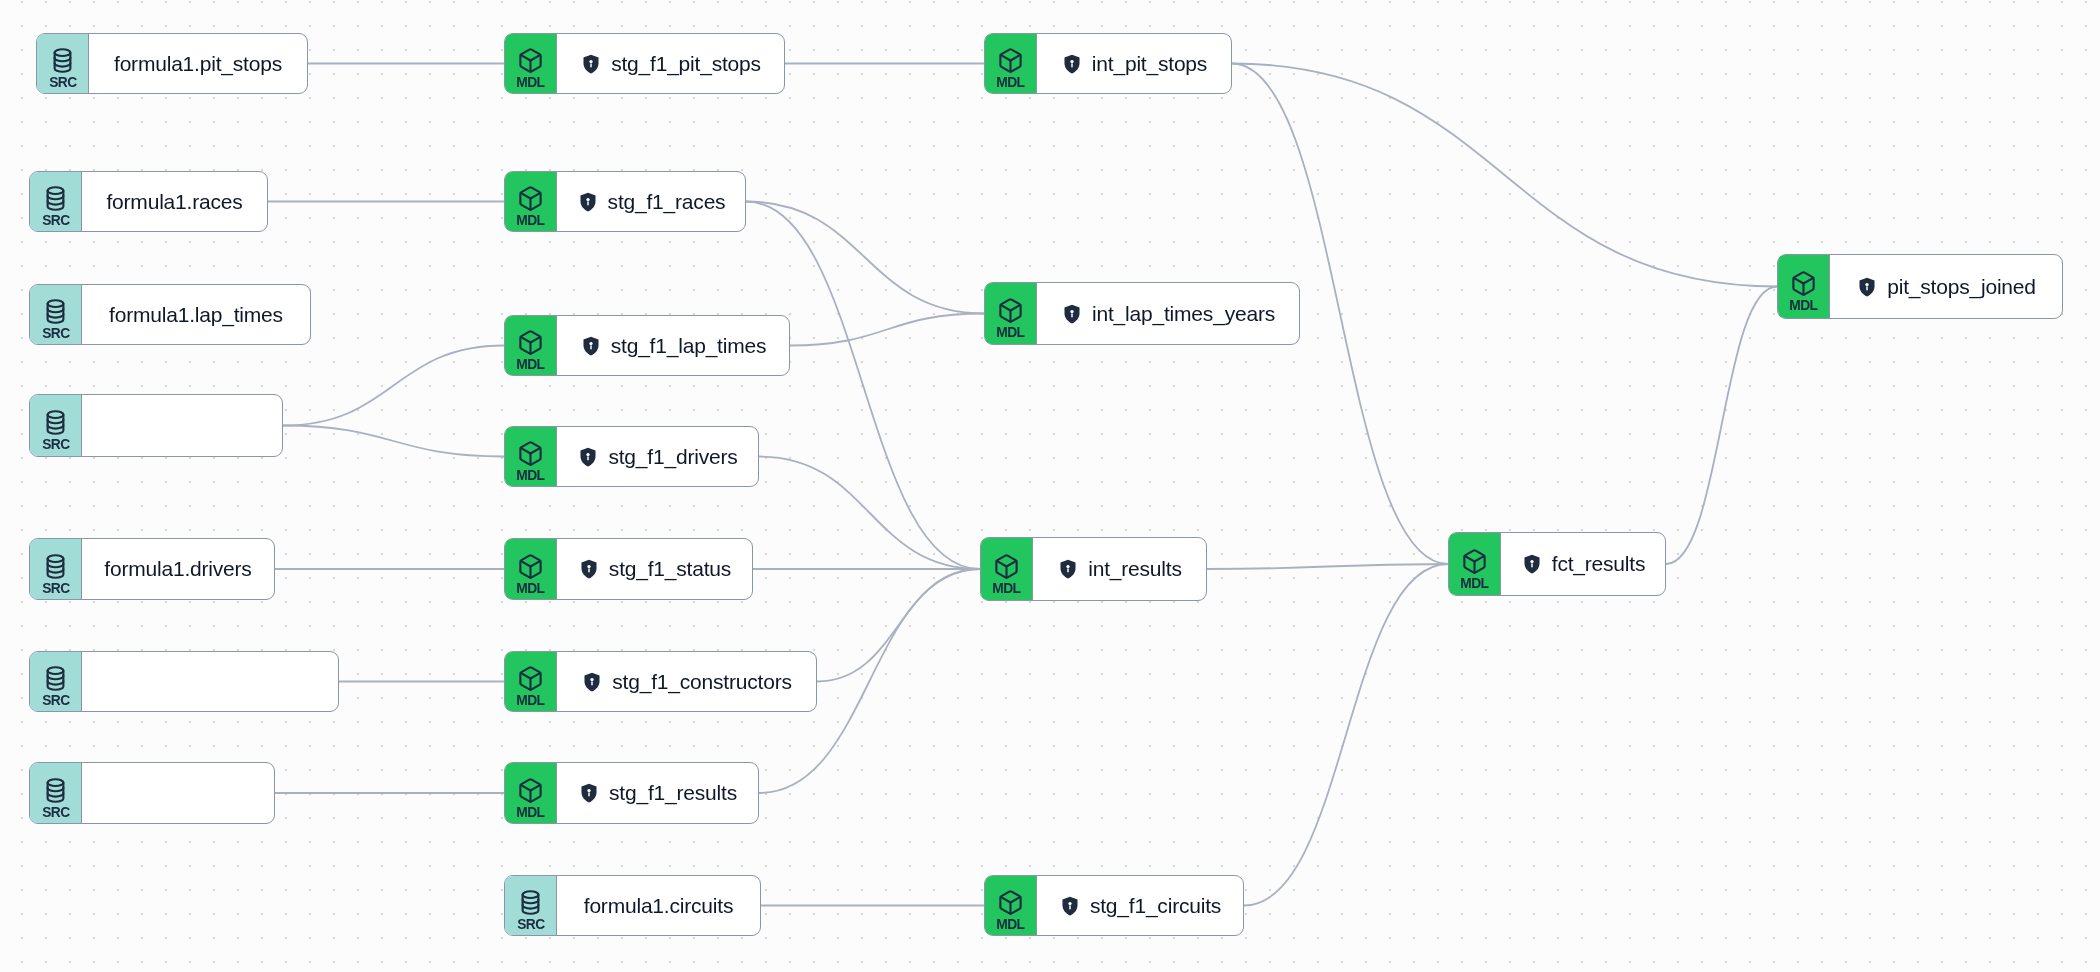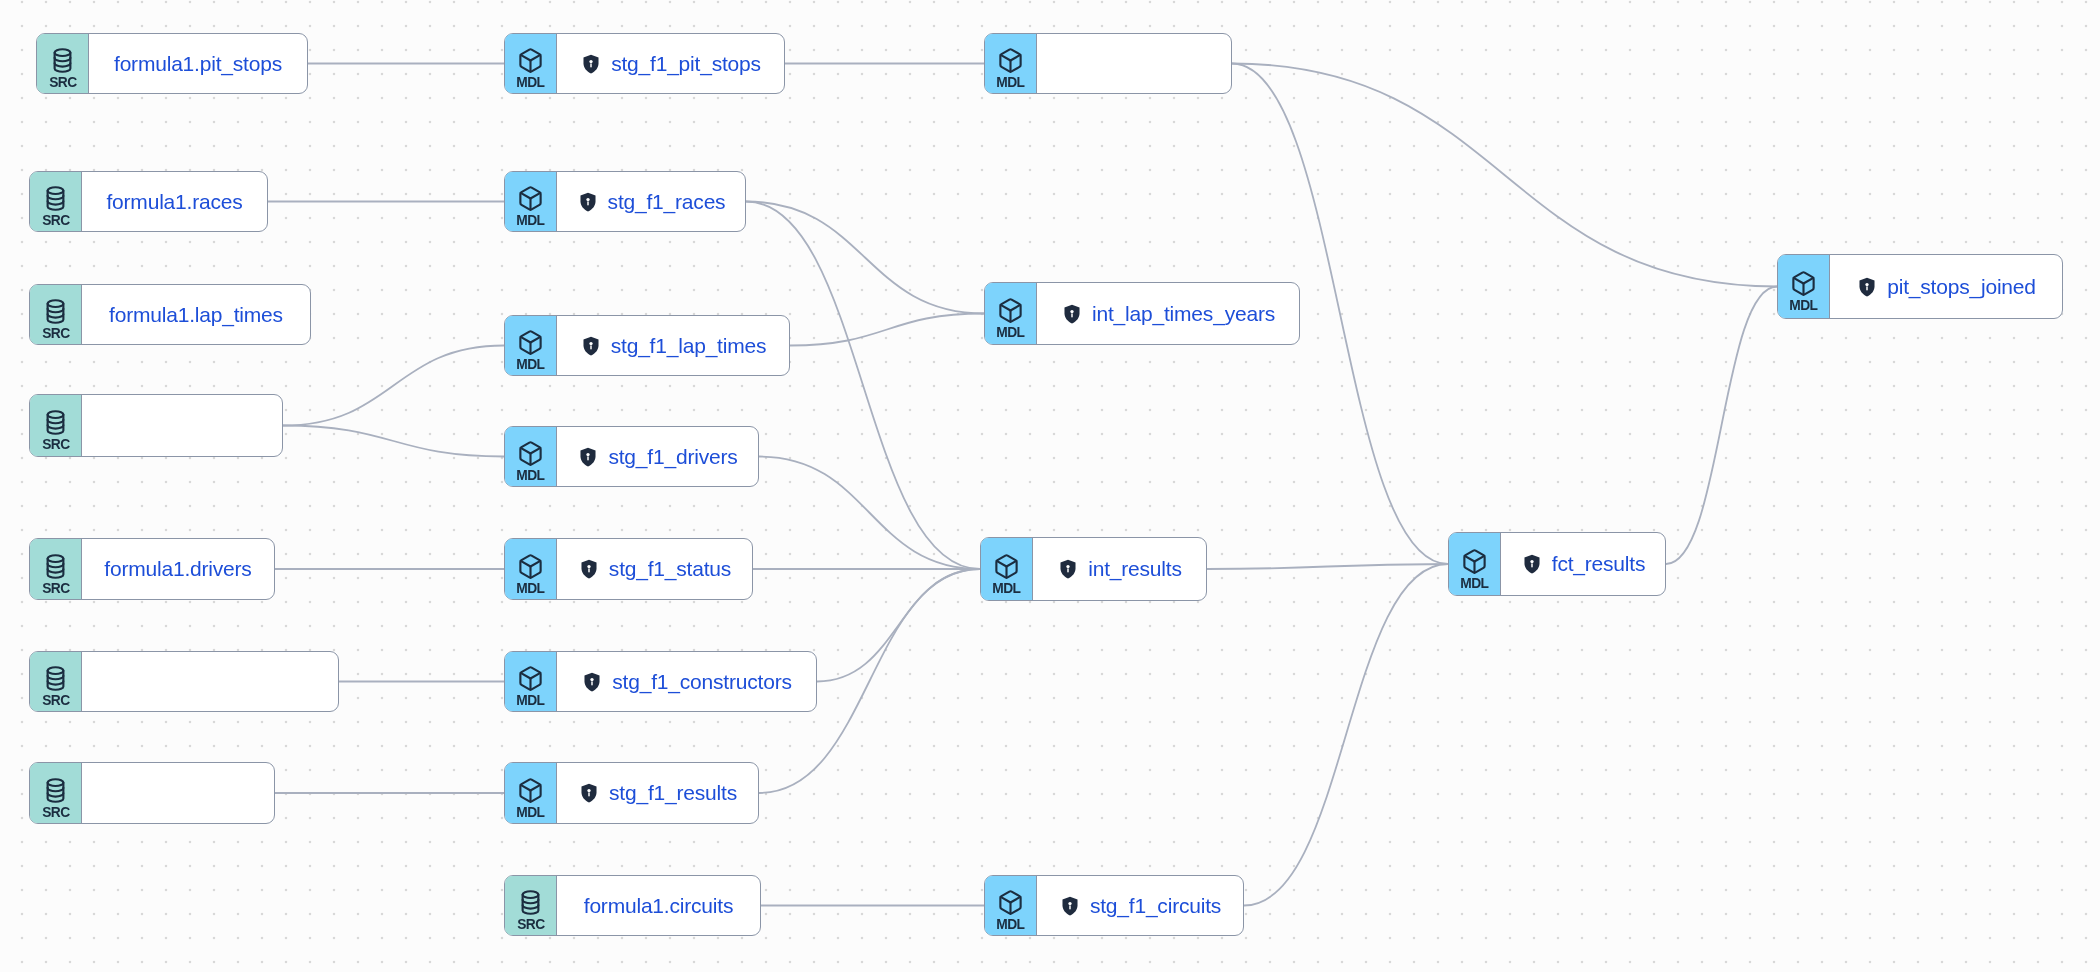--- a/index.html
+++ b/index.html
@@ -21,33 +21,33 @@
     position:absolute;display:flex;box-sizing:border-box;
     background:#ffffff;border:1.6px solid #8b95a7;border-radius:9px;
   }
   .badge{
     flex:none;width:51px;display:flex;flex-direction:column;
     align-items:center;justify-content:center;gap:0px;
     border-right:1.6px solid #8b95a7;border-radius:7px 0 0 7px;
     padding-top:10px;
   }
   .node.source .badge{background:#a2dcd7;}
-  .node.model .badge{background:#7dd3fc;}
+  .node.model .badge{background:#22c55e;}
   .badge .icon{display:flex;align-items:center;justify-content:center;}
   .badge .icon svg{width:27px;height:27px;display:block;}
   .badge-label{
     font-size:15px;font-weight:700;color:#1b2d40;letter-spacing:-0.6px;
     line-height:16px;transform:scaleX(0.92);
   }
   .body{
     flex:1;display:flex;align-items:center;justify-content:center;
     gap:9px;padding:0 12px;white-space:nowrap;
   }
   .node-label{
-    font-size:21px;font-weight:500;color:#1d4ed8;letter-spacing:-0.2px;
+    font-size:21px;font-weight:500;color:#0f172a;letter-spacing:-0.2px;
   }
   .shield{display:flex;align-items:center;}
   .shield svg{width:22px;height:22px;display:block;}
 </style>
 </head>
 <body>
 
 <div id="canvas">
   <svg id="edges" viewBox="0 0 2100 972">
       <path d="M 308 63.5 C 406 63.5, 406 63.5, 504 63.5" stroke="#a9b0bf"></path>
@@ -114,20 +114,30 @@
       <div class="badge">
         <span class="icon">
           <svg viewBox="0 0 24 24" fill="none" stroke="#1b2d40" stroke-width="1.9" stroke-linecap="round" stroke-linejoin="round">
             <path d="M21 16V8a2 2 0 0 0-1-1.73l-7-4a2 2 0 0 0-2 0l-7 4A2 2 0 0 0 3 8v8a2 2 0 0 0 1 1.73l7 4a2 2 0 0 0 2 0l7-4A2 2 0 0 0 21 16z"></path>
             <path d="M3.27 6.96 12 12.01l8.73-5.05"></path>
             <path d="M12 22.08V12"></path>
           </svg>
         </span>
         <span class="badge-label">MDL</span>
       </div>
+      <div class="body">
+        <span class="shield">
+          <svg viewBox="0 0 24 24">
+            <path fill="#1f2b3e" d="M12 1.8l8.2 3v6.3c0 5.2-3.5 8.9-8.2 11.3C7.3 20 3.8 16.3 3.8 11.1V4.8z"></path>
+            <circle cx="12" cy="9.4" r="1.8" fill="#ffffff"></circle>
+            <rect x="11.2" y="11.2" width="1.6" height="4.6" rx="0.8" fill="#ffffff"></rect>
+          </svg>
+        </span>
+        <span class="node-label">int_pit_stops</span>
+      </div>
     </div>
     <div class="node source" style="left: 29px; top: 171px; width: 239px; height: 61px;">
       <div class="badge">
         <span class="icon">
           <svg viewBox="0 0 24 24" fill="none" stroke="#1b2d40" stroke-width="1.9" stroke-linecap="round" stroke-linejoin="round">
             <ellipse cx="12" cy="5" rx="7" ry="3"></ellipse>
             <path d="M5 5v4.7c0 1.66 3.13 3 7 3s7-1.34 7-3V5"></path>
             <path d="M5 9.7v4.7c0 1.66 3.13 3 7 3s7-1.34 7-3V9.7"></path>
             <path d="M5 14.4V19c0 1.66 3.13 3 7 3s7-1.34 7-3v-4.6"></path>
           </svg>

